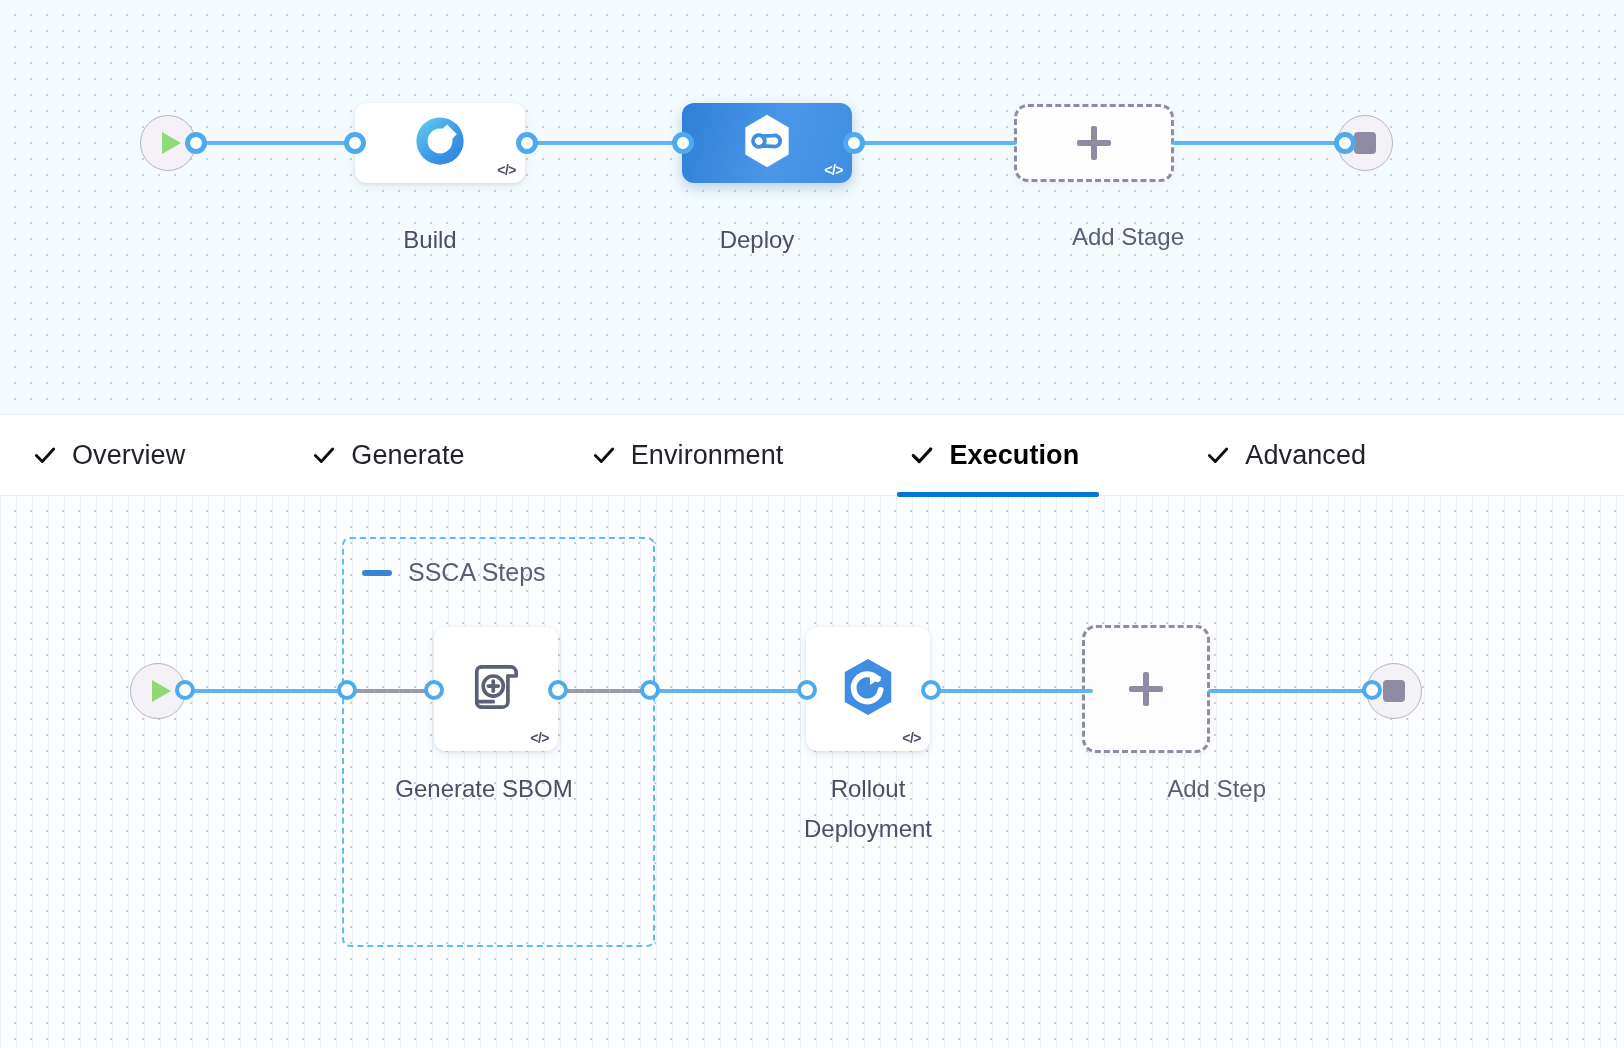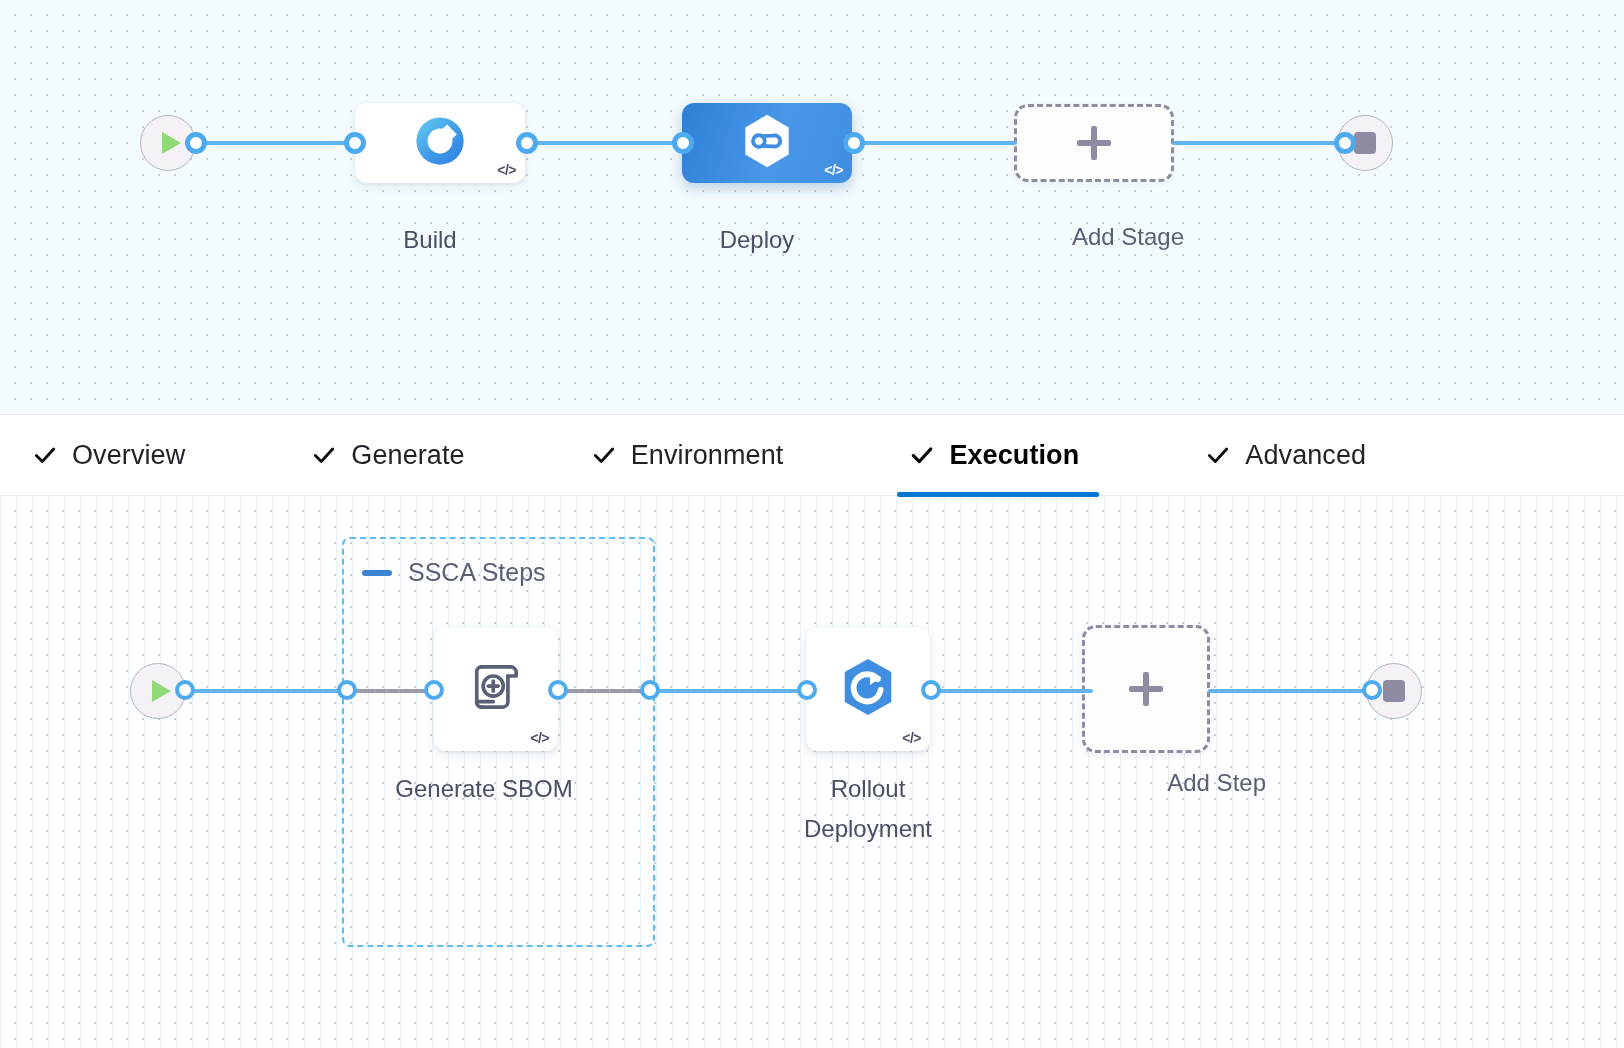--- a/index.html
+++ b/index.html
@@ -456,21 +456,21 @@
     <div class="port small" style="left:797px; top:184px;"></div>
     <div class="port small" style="left:921px; top:184px;"></div>
     <div class="node-label" style="left:748px; top:273px; width:240px;">Rollout
 Deployment</div>
 
     <div class="node" style="left:1082px; top:129px;">
       <div class="add-card step-size">
         <span class="plus"></span>
       </div>
     </div>
-    <div class="node-label muted" style="left:1026px; top:267px; width:240px;">Add Step</div>
+    <div class="node-label muted" style="left:1026px; top:273px; width:240px;">Add Step</div>
 
     <div class="node" style="left:1366px; top:167px;">
       <div class="terminal">
         <span class="sq"></span>
       </div>
     </div>
     <div class="port small" style="left:1362px; top:184px;"></div>
   </div>
 
 </div>

